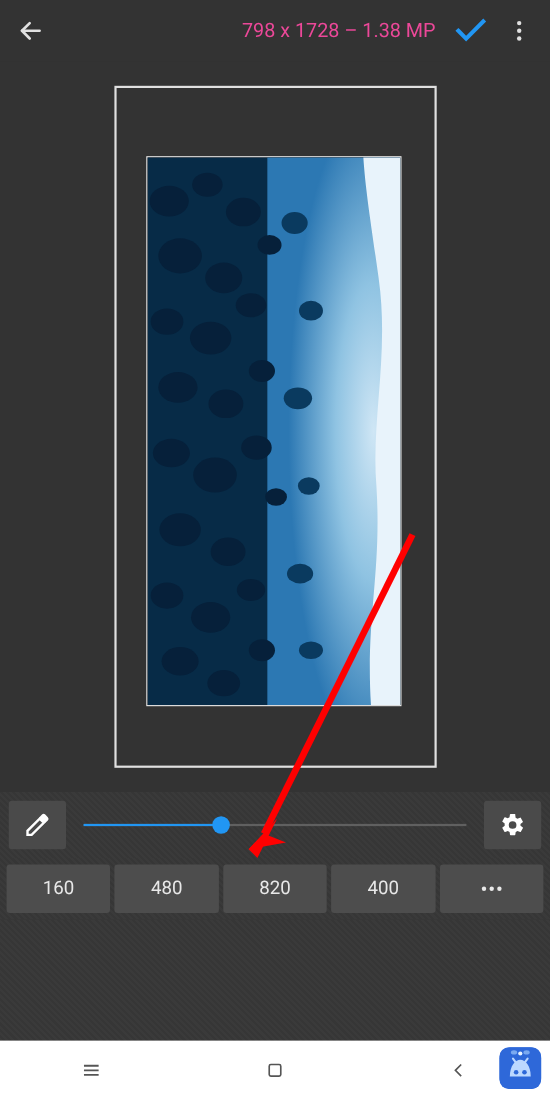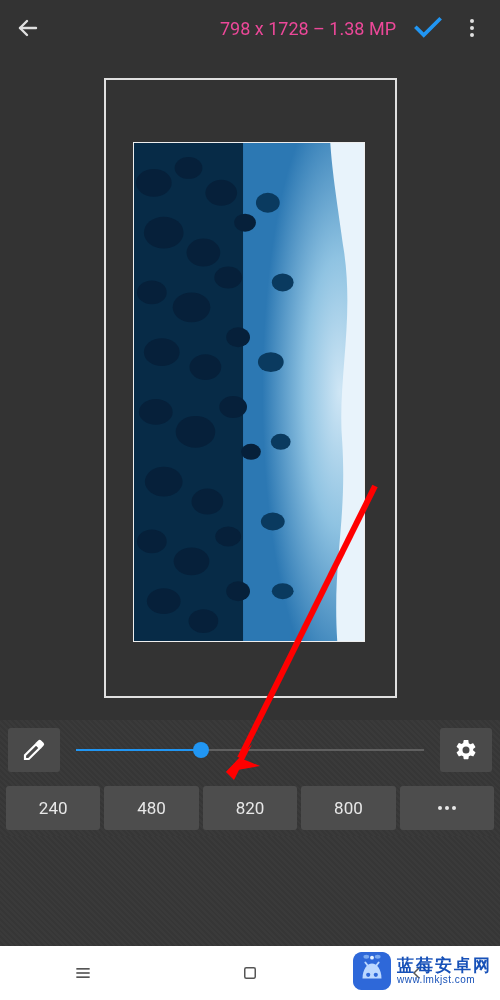--- a/index.html
+++ b/index.html
@@ -141,24 +141,24 @@
     </div>
   </div>
   <div class="gear-btn">
     <svg width="24" height="24" viewBox="0 0 24 24" fill="#ffffff">
         <path d="M19.14 12.94a7.07 7.07 0 0 0 .05-.94 7.07 7.07 0 0 0-.05-.94l2.03-1.58a.5.5 0 0 0 .12-.64l-1.92-3.32a.5.5 0 0 0-.61-.22l-2.39.96a7.03 7.03 0 0 0-1.62-.94l-.36-2.54A.5.5 0 0 0 13.9 2h-3.84a.5.5 0 0 0-.49.42l-.36 2.54c-.58.24-1.12.55-1.62.94l-2.39-.96a.5.5 0 0 0-.61.22L2.67 8.48a.5.5 0 0 0 .12.64l2.03 1.58a7.07 7.07 0 0 0-.05.94c0 .32.02.63.05.94l-2.03 1.58a.5.5 0 0 0-.12.64l1.92 3.32c.14.24.43.34.68.22l2.39-.96c.5.39 1.04.7 1.62.94l.36 2.54c.04.24.25.42.49.42h3.84c.24 0 .45-.18.49-.42l.36-2.54c.58-.24 1.12-.55 1.62-.94l2.39.96c.25.12.54.02.68-.22l1.92-3.32a.5.5 0 0 0-.12-.64l-2.03-1.58zM12 15.5A3.5 3.5 0 1 1 12 8.5a3.5 3.5 0 0 1 0 7z"></path>
       </svg>
   </div>
 </div>
 
 <div class="presets-row">
-  <div class="preset-btn">240</div>
+  <div class="preset-btn">160</div>
   <div class="preset-btn">480</div>
   <div class="preset-btn">820</div>
-  <div class="preset-btn">800</div>
+  <div class="preset-btn">400</div>
   <div class="more-btn">
     <svg width="24" height="24" viewBox="0 0 24 24" fill="#e8e8e8">
         <circle cx="5" cy="12" r="2"></circle>
         <circle cx="12" cy="12" r="2"></circle>
         <circle cx="19" cy="12" r="2"></circle>
       </svg>
   </div>
 </div>
 
 <div class="hatched-remainder"></div>
@@ -188,18 +188,14 @@
         <path d="M10 28 C10 18 15 12 20 12 C25 12 30 18 30 28 Z" fill="#bcd8ff"></path>
         <circle cx="16" cy="24" r="2.2" fill="#2e68d9"></circle>
         <circle cx="24" cy="24" r="2.2" fill="#2e68d9"></circle>
         <line x1="13" y1="11" x2="16" y2="15" stroke="#bcd8ff" stroke-width="2" stroke-linecap="round"></line>
         <line x1="27" y1="11" x2="24" y2="15" stroke="#bcd8ff" stroke-width="2" stroke-linecap="round"></line>
         <circle cx="20" cy="6" r="2" fill="#e8f3ff"></circle>
         <ellipse cx="14" cy="5" rx="3" ry="2" fill="#7aa9f0"></ellipse>
         <ellipse cx="26" cy="5" rx="3" ry="2" fill="#7aa9f0"></ellipse>
       </svg>
     </div>
-    <div class="wm-text">
-      <div class="t1">蓝莓安卓网</div>
-      <div class="t2">www.lmkjst.com</div>
-    </div>
   </div>
 </div>
 
 </body></html>

